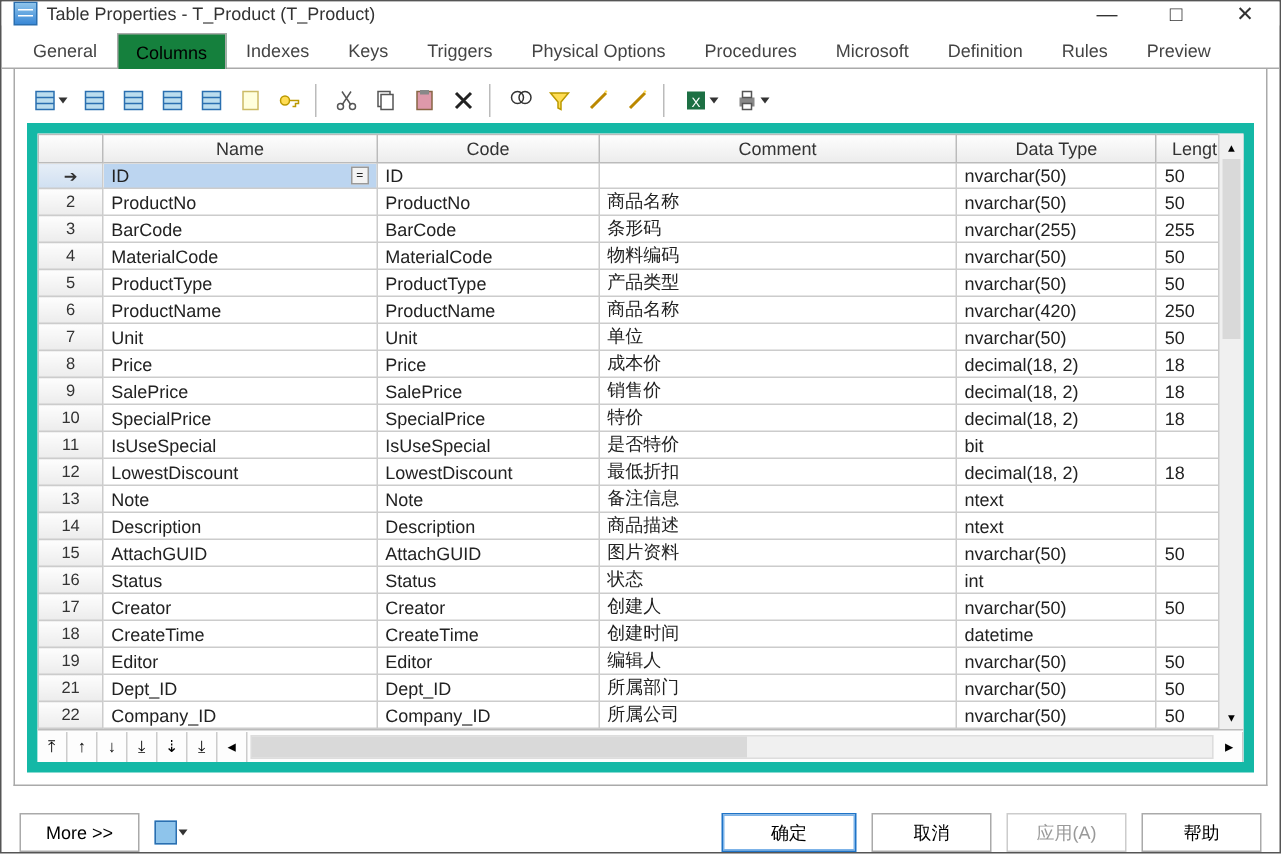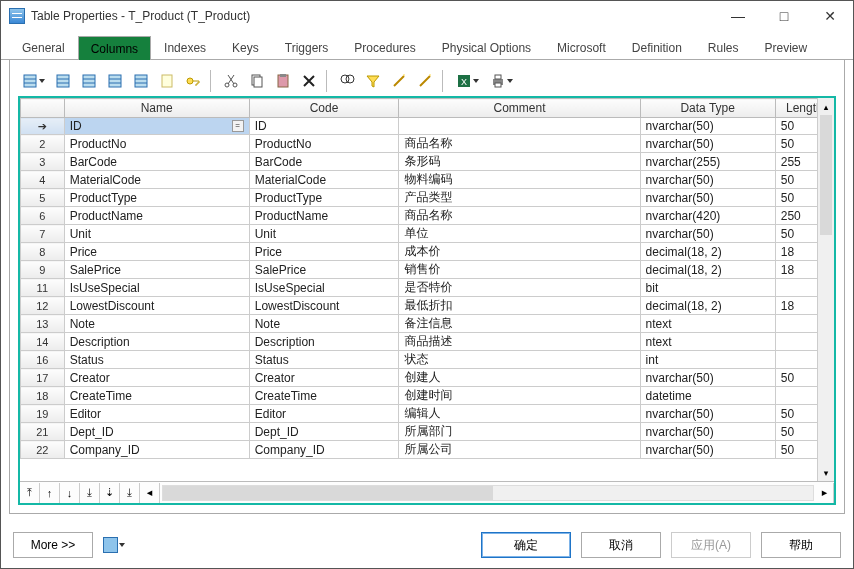--- a/index.html
+++ b/index.html
@@ -86,21 +86,21 @@
   .sep { width:4px; height:22px; border-left:1px solid #bbb; margin:0 2px; }
   .tbtn svg { width:16px; height:16px; }
   .dd-arrow {
     display:inline-block; width:0;height:0;
     border-left:3px solid transparent;border-right:3px solid transparent;border-top:4px solid #333;
     margin-left:1px; vertical-align:middle;
   }
 
   .grid-wrap {
     flex:1;
-    border:2px solid #14b8a6;
+    border:7px solid #14b8a6;
     background:#fff;
     display:flex;
     flex-direction:column;
     overflow:hidden;
   }
   table.grid {
     border-collapse: collapse;
     width: 100%;
     table-layout: fixed;
   }
@@ -217,22 +217,22 @@
     <div class="win-btn close">✕</div>
   </div>
 </div>
 
 <div class="tabs" id="tabs">
     <div class="tab">General</div>
     <div class="tab active">Columns</div>
     <div class="tab">Indexes</div>
     <div class="tab">Keys</div>
     <div class="tab">Triggers</div>
+    <div class="tab">Physical Options</div>
     <div class="tab">Procedures</div>
-    <div class="tab">Physical Options</div>
     <div class="tab">Microsoft</div>
     <div class="tab">Definition</div>
     <div class="tab">Rules</div>
     <div class="tab">Preview</div>
   </div>
 
 <div class="content">
 
   <div class="toolbar" id="toolbar">
       <div class="tbtn" style="width: 30px;">
@@ -440,20 +440,28 @@
               </tr>
               <tr>
                 <td class="rowhdr">9</td>
                 <td class="cell-name">SalePrice</td>
                 <td>SalePrice</td>
                 <td>销售价</td>
                 <td>decimal(18, 2)</td>
                 <td>18</td>
               </tr>
               <tr>
+                <td class="rowhdr">10</td>
+                <td class="cell-name">SpecialPrice</td>
+                <td>SpecialPrice</td>
+                <td>特价</td>
+                <td>decimal(18, 2)</td>
+                <td>18</td>
+              </tr>
+              <tr>
                 <td class="rowhdr">11</td>
                 <td class="cell-name">IsUseSpecial</td>
                 <td>IsUseSpecial</td>
                 <td>是否特价</td>
                 <td>bit</td>
                 <td></td>
               </tr>
               <tr>
                 <td class="rowhdr">12</td>
                 <td class="cell-name">LowestDiscount</td>
@@ -470,20 +478,28 @@
                 <td>ntext</td>
                 <td></td>
               </tr>
               <tr>
                 <td class="rowhdr">14</td>
                 <td class="cell-name">Description</td>
                 <td>Description</td>
                 <td>商品描述</td>
                 <td>ntext</td>
                 <td></td>
+              </tr>
+              <tr>
+                <td class="rowhdr">15</td>
+                <td class="cell-name">AttachGUID</td>
+                <td>AttachGUID</td>
+                <td>图片资料</td>
+                <td>nvarchar(50)</td>
+                <td>50</td>
               </tr>
               <tr>
                 <td class="rowhdr">16</td>
                 <td class="cell-name">Status</td>
                 <td>Status</td>
                 <td>状态</td>
                 <td>int</td>
                 <td></td>
               </tr>
               <tr>

